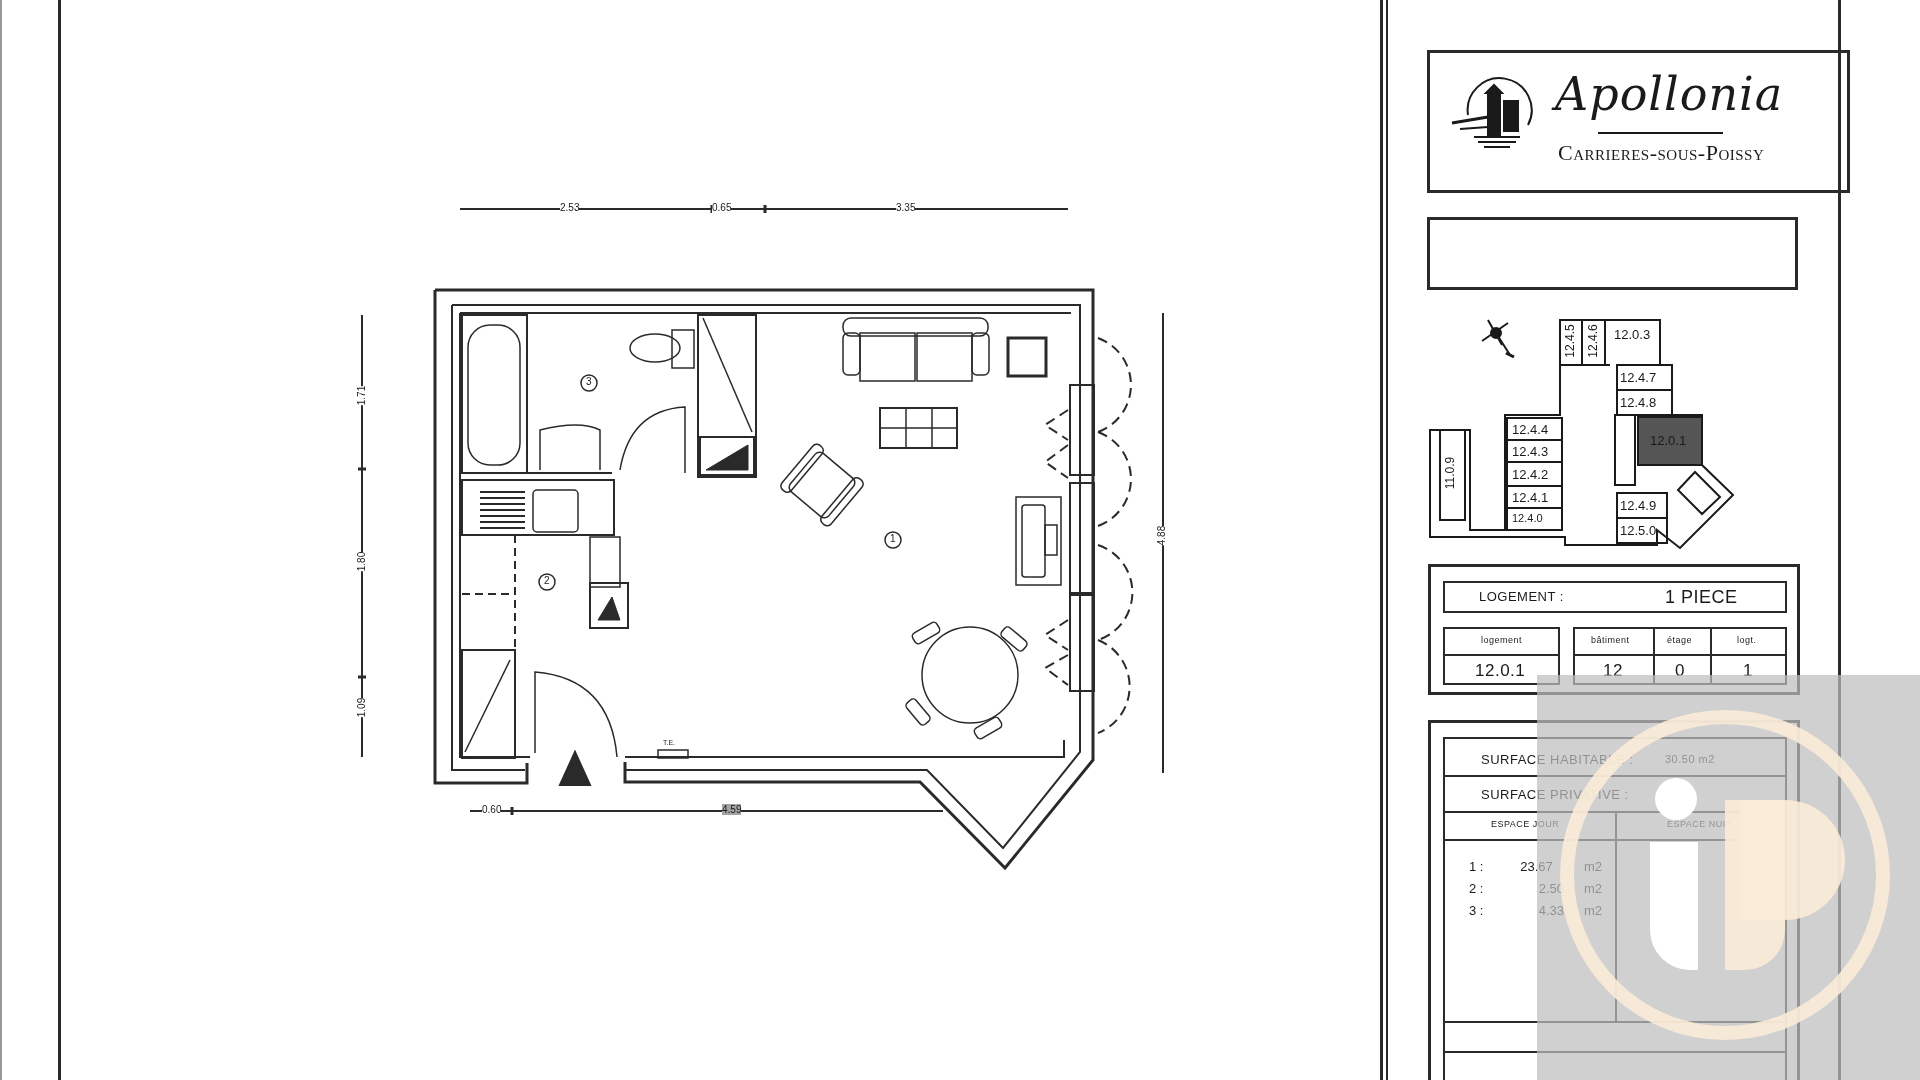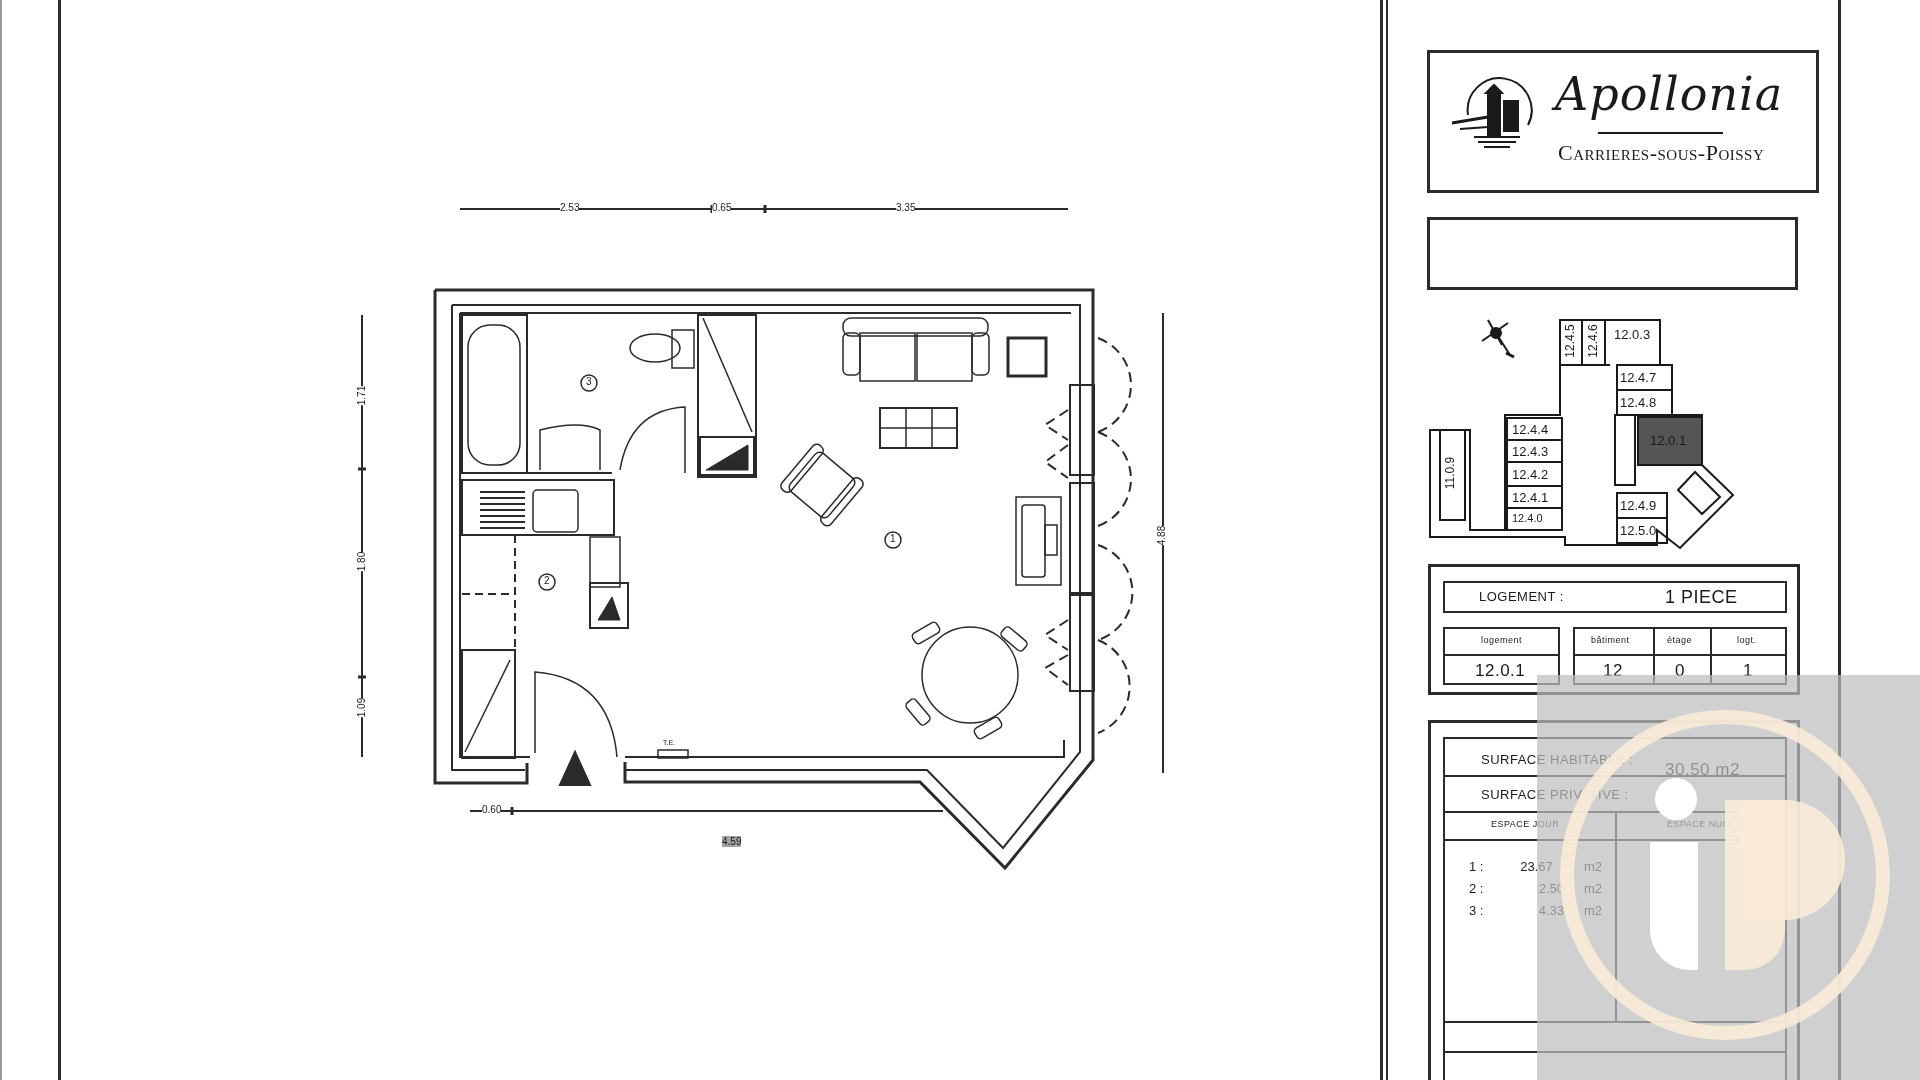--- a/index.html
+++ b/index.html
@@ -140,27 +140,27 @@
 </svg>
 
 <span class="abs small" style="left:560px;top:202px;background:#fff;text-align:center;">2.53</span>
 <span class="abs small" style="left:712px;top:202px;background:#fff;">0.65</span>
 <span class="abs small" style="left:896px;top:202px;background:#fff;">3.35</span>
 <span class="abs small" style="left:352px;top:390px;transform:rotate(-90deg);background:#fff;">1.71</span>
 <span class="abs small" style="left:352px;top:556px;transform:rotate(-90deg);background:#fff;">1.80</span>
 <span class="abs small" style="left:352px;top:702px;transform:rotate(-90deg);background:#fff;">1.09</span>
 <span class="abs small" style="left:1152px;top:530px;transform:rotate(-90deg);background:#fff;">4.88</span>
 <span class="abs small" style="left:482px;top:804px;background:#fff;">0.60</span>
-<span class="abs small" style="left:722px;top:804px;background:#a3a3a3;margin-top:32px;">4.59</span>
+<span class="abs small" style="left:722px;top:804px;background:#a3a3a3;">4.59</span>
 <span class="abs" style="left:890px;top:533px;font-size:10px;">1</span>
 <span class="abs" style="left:544px;top:575px;font-size:10px;">2</span>
 <span class="abs" style="left:586px;top:376px;font-size:10px;">3</span>
 <span class="abs" style="left:663px;top:739px;font-size:7px;">T.E.</span>
 
-<div class="box" style="left:1427px;top:50px;width:392px;height:143px;">
+<div class="box" style="left:1427px;top:50px;width:423px;height:143px;">
   <svg class="abs" style="left:20px;top:22px;" width="88" height="80" viewBox="0 0 88 80">
     <g stroke="#1a1a1a" fill="none" stroke-width="2">
       <path d="M18 40 A 32 32 0 1 1 78 50"></path>
       <rect x="38" y="18" width="12" height="42" fill="#1a1a1a"></rect>
       <path d="M36 18 L44 10 L52 18 Z" fill="#1a1a1a"></path>
       <rect x="54" y="26" width="14" height="30" fill="#1a1a1a"></rect>
       <line x1="2" y1="48" x2="38" y2="42" stroke-width="3"></line>
       <line x1="10" y1="54" x2="38" y2="52" stroke-width="2"></line>
       <line x1="24" y1="62" x2="70" y2="62" stroke-width="2"></line>
       <line x1="28" y1="67" x2="66" y2="67" stroke-width="2"></line>
@@ -240,21 +240,21 @@
     <span class="cell-text" style="left:162px;top:6px;font-size:9px;">logt.</span>
     <span class="cell-text" style="left:28px;top:32px;font-size:17px;">12</span>
     <span class="cell-text" style="left:100px;top:32px;font-size:17px;">0</span>
     <span class="cell-text" style="left:168px;top:32px;font-size:17px;">1</span>
   </div>
 </div>
 
 <div class="box" style="left:1428px;top:720px;width:372px;height:380px;">
   <div class="box thin" style="left:12px;top:14px;width:344px;height:400px;">
     <span class="cell-text" style="left:36px;top:13px;font-size:13px;">SURFACE HABITABLE :</span>
-    <span class="cell-text" style="left:220px;top:21px;font-size:17px;">30.50 m2</span>
+    <span class="cell-text" style="left:220px;top:14px;font-size:11px;">30.50 m2</span>
     <div class="abs" style="left:0;top:36px;width:340px;height:2px;background:#2a2a2a;"></div>
     <span class="cell-text" style="left:36px;top:48px;font-size:13px;">SURFACE PRIVATIVE :</span>
     <div class="abs" style="left:0;top:72px;width:340px;height:2px;background:#2a2a2a;"></div>
     <span class="cell-text" style="left:46px;top:80px;font-size:9px;">ESPACE JOUR</span>
     <span class="cell-text" style="left:222px;top:80px;font-size:9px;">ESPACE NUIT</span>
     <div class="abs" style="left:0;top:100px;width:340px;height:2px;background:#2a2a2a;"></div>
     <div class="abs" style="left:170px;top:72px;width:2px;height:210px;background:#2a2a2a;"></div>
     <div class="abs" style="left:24px;top:120px;width:140px;">
       <div style="display:flex;height:22px;font-size:13px;">
         <span style="width:40px;">1 :</span>

